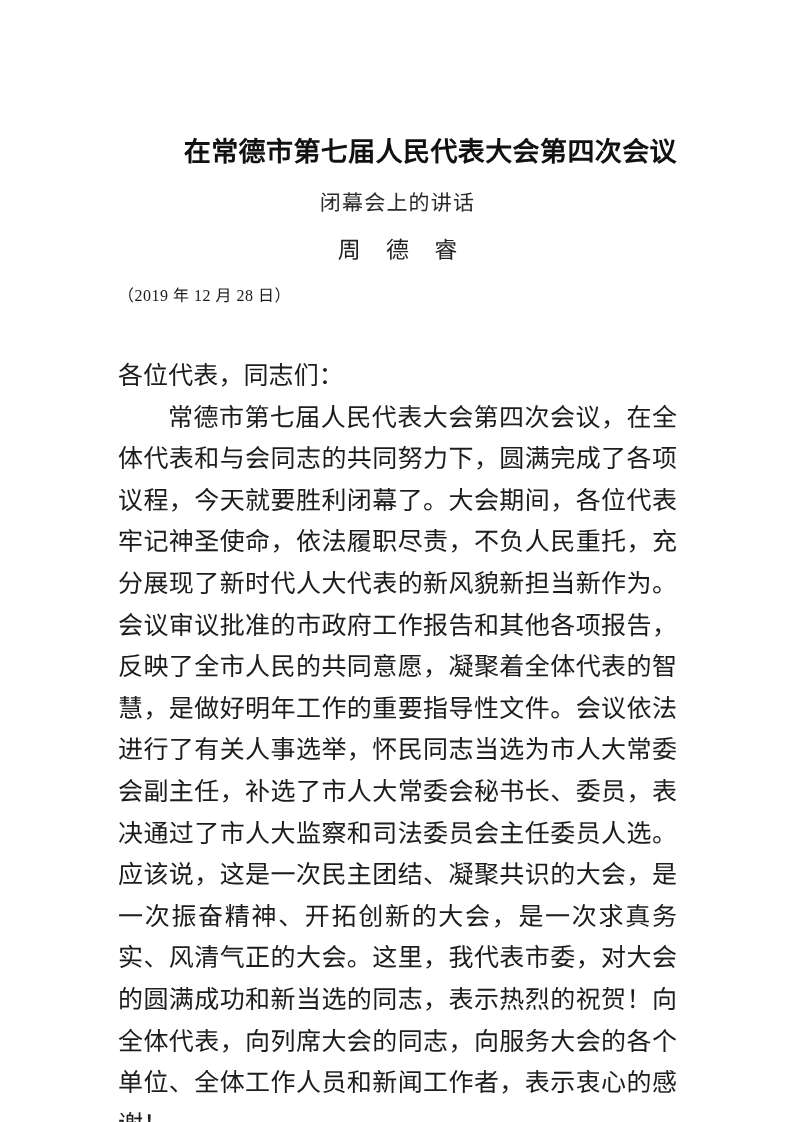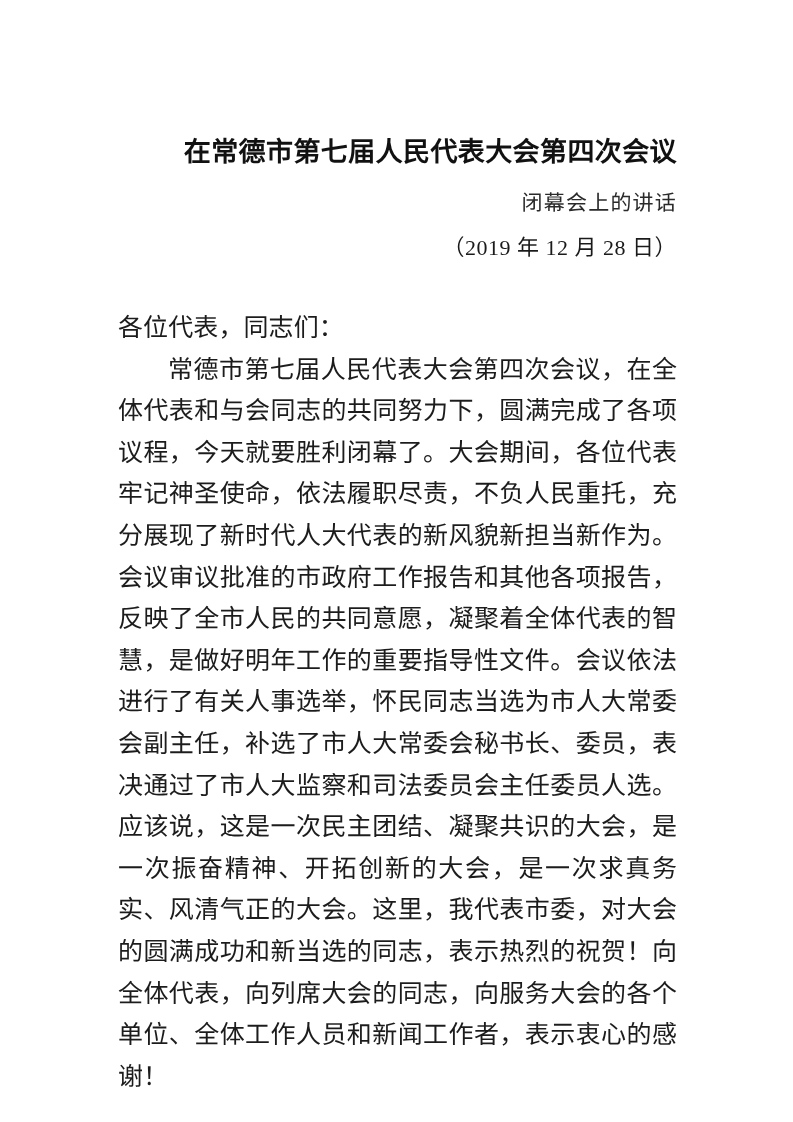--- a/index.html
+++ b/index.html
@@ -42,44 +42,44 @@
     white-space: nowrap;
     color: #111;
   }
 
   .doc-subtitle {
     margin: 0;
     padding-top: 16px;
     font-family: "DejaVu Serif", "Liberation Serif", serif;
     font-size: 21px;
     line-height: 28px;
-    text-align: right;
+    text-align: center;
     letter-spacing: 1.2px;
     color: #2a2a2a;
   }
 
   .doc-author {
     margin: 0;
     padding-top: 18px;
     font-family: "DejaVu Serif", "Liberation Serif", serif;
     font-size: 23px;
     line-height: 30px;
     text-align: center;
     letter-spacing: 9px;
     text-indent: 9px;
     color: #222;
   }
 
   .doc-date {
     margin: 0;
     padding-top: 16px;
     font-family: "Liberation Serif", "DejaVu Serif", serif;
-    font-size: 22px;
+    font-size: 16px;
     line-height: 30px;
-    text-align: right;
+    text-align: left;
     letter-spacing: 0.5px;
     color: #1a1a1a;
   }
 
   
   .body-block {
     padding-top: 44px;
   }
 
   p.para {
@@ -102,20 +102,21 @@
 </head>
 <body>
 
 <div id="page" style="background: rgb(255, 255, 255); color: rgb(26, 26, 26); width: 793px; height: 1122px;">
   <div class="content">
 
     <h1 class="doc-title">在常德市第七届人民代表大会第四次会议</h1>
 
     <p class="doc-subtitle">闭幕会上的讲话</p>
 
+    <p class="doc-author">周 德 睿</p>
 
     <p class="doc-date">（2019 年 12 月 28 日）</p>
 
     <div class="body-block">
 
       <p class="para">各位代表，同志们：</p>
 
       <p class="para indent">常德市第七届人民代表大会第四次会议，在全体代表和与会同志的共同努力下，圆满完成了各项议程，今天就要胜利闭幕了。大会期间，各位代表牢记神圣使命，依法履职尽责，不负人民重托，充分展现了新时代人大代表的新风貌新担当新作为。会议审议批准的市政府工作报告和其他各项报告，反映了全市人民的共同意愿，凝聚着全体代表的智慧，是做好明年工作的重要指导性文件。会议依法进行了有关人事选举，怀民同志当选为市人大常委会副主任，补选了市人大常委会秘书长、委员，表决通过了市人大监察和司法委员会主任委员人选。应该说，这是一次民主团结、凝聚共识的大会，是一次振奋精神、开拓创新的大会，是一次求真务实、风清气正的大会。这里，我代表市委，对大会的圆满成功和新当选的同志，表示热烈的祝贺！向全体代表，向列席大会的同志，向服务大会的各个单位、全体工作人员和新闻工作者，表示衷心的感谢！</p>
 
     </div>

